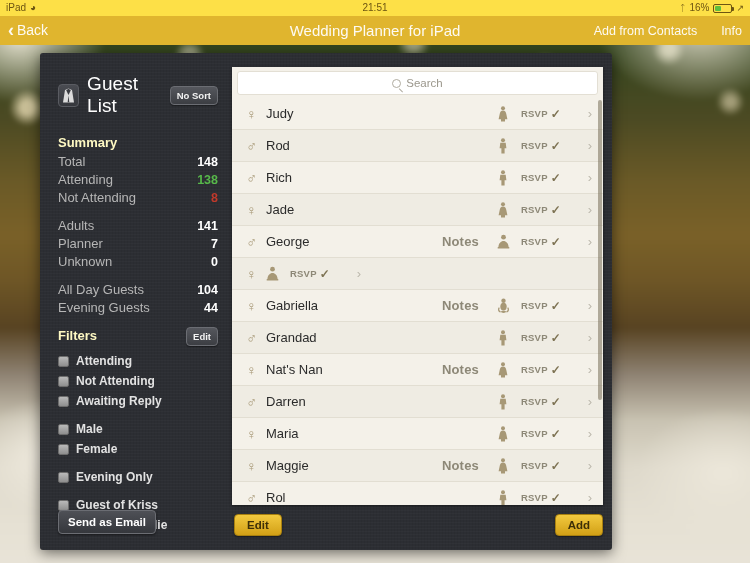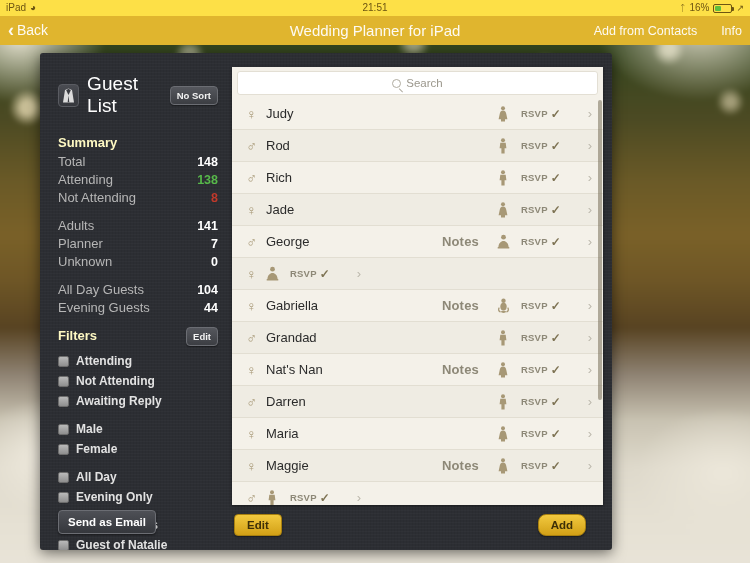--- a/index.html
+++ b/index.html
@@ -246,21 +246,21 @@
   }
   .gold-btn {
     position: absolute; top: 9px;
     background: linear-gradient(#f2c93f, #d2a016);
     border: 1px solid #a8800f; border-radius: 4px;
     color: #3d2f07; font-size: 11.5px; font-weight: bold;
     padding: 4px 12px;
     box-shadow: 0 1px 2px rgba(0,0,0,0.45);
   }
   #edit-btn { left: 2px; }
-  #add-btn  { right: 26px; border-radius: 8px; }
+  #add-btn  { right: 9px; }
 </style>
 </head>
 <body>
 
 <div id="bg"></div>
 
 <div id="statusbar">
   <div class="left">
     <span>iPad</span>
     <span class="wifi-glyph">◕</span>
@@ -382,24 +382,20 @@
         <span class="cbox"></span>
         <span>Female</span>
       </div>
     </div>
 
     <div class="fgap"></div>
 
     <div>
       <div class="filter-row">
         <span class="cbox"></span>
-        <span>All Day</span>
-      </div>
-      <div class="filter-row">
-        <span class="cbox"></span>
         <span>Evening Only</span>
       </div>
     </div>
 
     <div class="fgap"></div>
 
     <div>
       <div class="filter-row">
         <span class="cbox"></span>
         <span>Guest of Kriss</span>
@@ -608,20 +604,21 @@
               </svg>
             </span>
             <span class="rsvp">
               <span>RSVP</span>
               <span class="tick">✓</span>
             </span>
             <span class="chev-cell">›</span>
           </div>
           <div class="row">
             <span class="gsym">♂</span>
+            <span class="gname">Rol</span>
             <span class="ptype">
               <svg width="12" height="16" viewBox="0 0 12 16">
                 <circle cx="6" cy="2.3" r="2" fill="#a79876"></circle>
                 <path d="M3.3 4.8 L8.7 4.8 L9.4 10.2 L7.6 10.2 L7.6 15.6 L4.4 15.6 L4.4 10.2 L2.6 10.2 Z" fill="#a79876"></path>
               </svg>
             </span>
             <span class="rsvp">
               <span>RSVP</span>
               <span class="tick">✓</span>
             </span>

